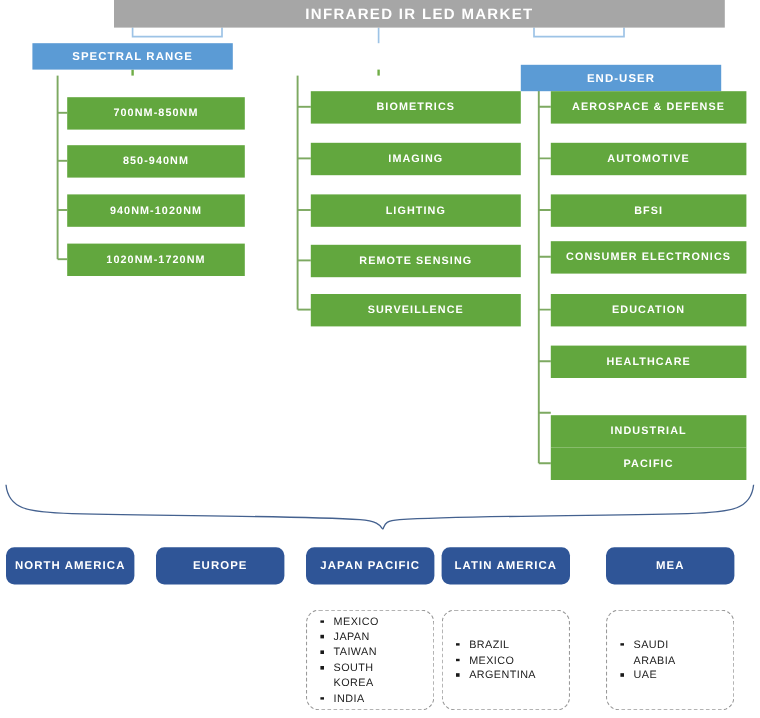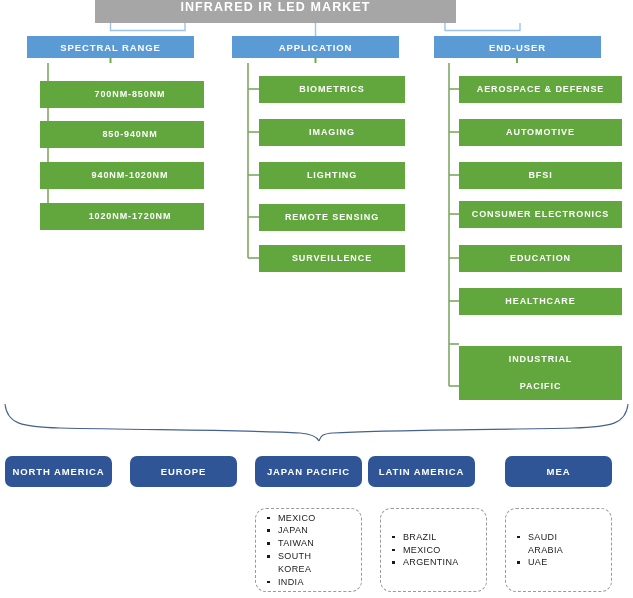--- a/index.html
+++ b/index.html
@@ -29,24 +29,25 @@
     width: 633px;
     height: 598px;
     pointer-events: none;
   }
 
   
   .title-bar {
     position: absolute;
     left: 95px;
     top: 0px;
-    width: 361px;
+    width: 509px;
     height: 23px;
     background: #a6a6a6;
     display: flex;
+    align-items: center;
     justify-content: center;
   }
   .title-bar .title-text {
     color: #ffffff;
     font-size: 12.5px;
     font-weight: bold;
     letter-spacing: 1.1px;
   }
 
   
@@ -60,42 +61,42 @@
     text-align: center;
   }
   .cat-header .cat-text {
     color: #ffffff;
     font-size: 9.5px;
     font-weight: bold;
     letter-spacing: 0.9px;
   }
   #cat-spectral { left: 27px;  top: 36px; width: 167px; }
   #cat-applic   { left: 232px; top: 36px; width: 167px; }
-  #cat-enduser  { left: 434px; top: 36px; width: 167px; }
+  #cat-enduser  { left: 434px; top: 54px; width: 167px; }
 
   
   .leaf {
     position: absolute;
     height: 27px;
     background: #62a73e;
     display: flex;
     align-items: center;
     justify-content: center;
     text-align: center;
   }
   .leaf .leaf-text {
     color: #ffffff;
     font-size: 9px;
     font-weight: bold;
     letter-spacing: 0.9px;
     line-height: 1.05;
     padding: 0 3px;
   }
-  .col-spectral .leaf { left: 40px;  width: 148px; padding-left: 16px; }
-  .col-applic   .leaf { left: 259px; width: 146px; }
+  .col-spectral .leaf { left: 56px;  width: 148px; }
+  .col-applic   .leaf { left: 259px; width: 175px; }
   .col-enduser  .leaf { left: 459px; width: 163px; }
 
   
   .region-head {
     position: absolute;
     top: 456px;
     width: 107px;
     height: 31px;
     background: #2f5597;
     border-radius: 7px;
@@ -202,23 +203,20 @@
     </g>
   </svg>
 
   <div class="title-bar">
     <span class="title-text">INFRARED IR LED MARKET</span>
   </div>
 
   <div class="cat-header" id="cat-spectral">
     <span class="cat-text">SPECTRAL RANGE</span>
   </div>
-  <div class="cat-header" id="cat-applic">
-    <span class="cat-text">APPLICATION</span>
-  </div>
   <div class="cat-header" id="cat-enduser">
     <span class="cat-text">END-USER</span>
   </div>
 
   <div class="col-spectral">
     <div class="leaf" style="top:81px">
       <span class="leaf-text">700NM-850NM</span>
     </div>
     <div class="leaf" style="top:121px">
       <span class="leaf-text">850-940NM</span>
@@ -297,21 +295,21 @@
   <div class="region-body" style="left:255px">
     <ul>
         <li>MEXICO</li>
         <li>JAPAN</li>
         <li>TAIWAN</li>
         <li>SOUTH
 KOREA</li>
         <li>INDIA</li>
       </ul>
   </div>
-  <div class="region-body" style="left:380px">
+  <div class="region-body" style="left:368px">
     <ul>
         <li>BRAZIL</li>
         <li>MEXICO</li>
         <li>ARGENTINA</li>
       </ul>
   </div>
   <div class="region-body" style="left:505px">
     <ul>
         <li>SAUDI
 ARABIA</li>

